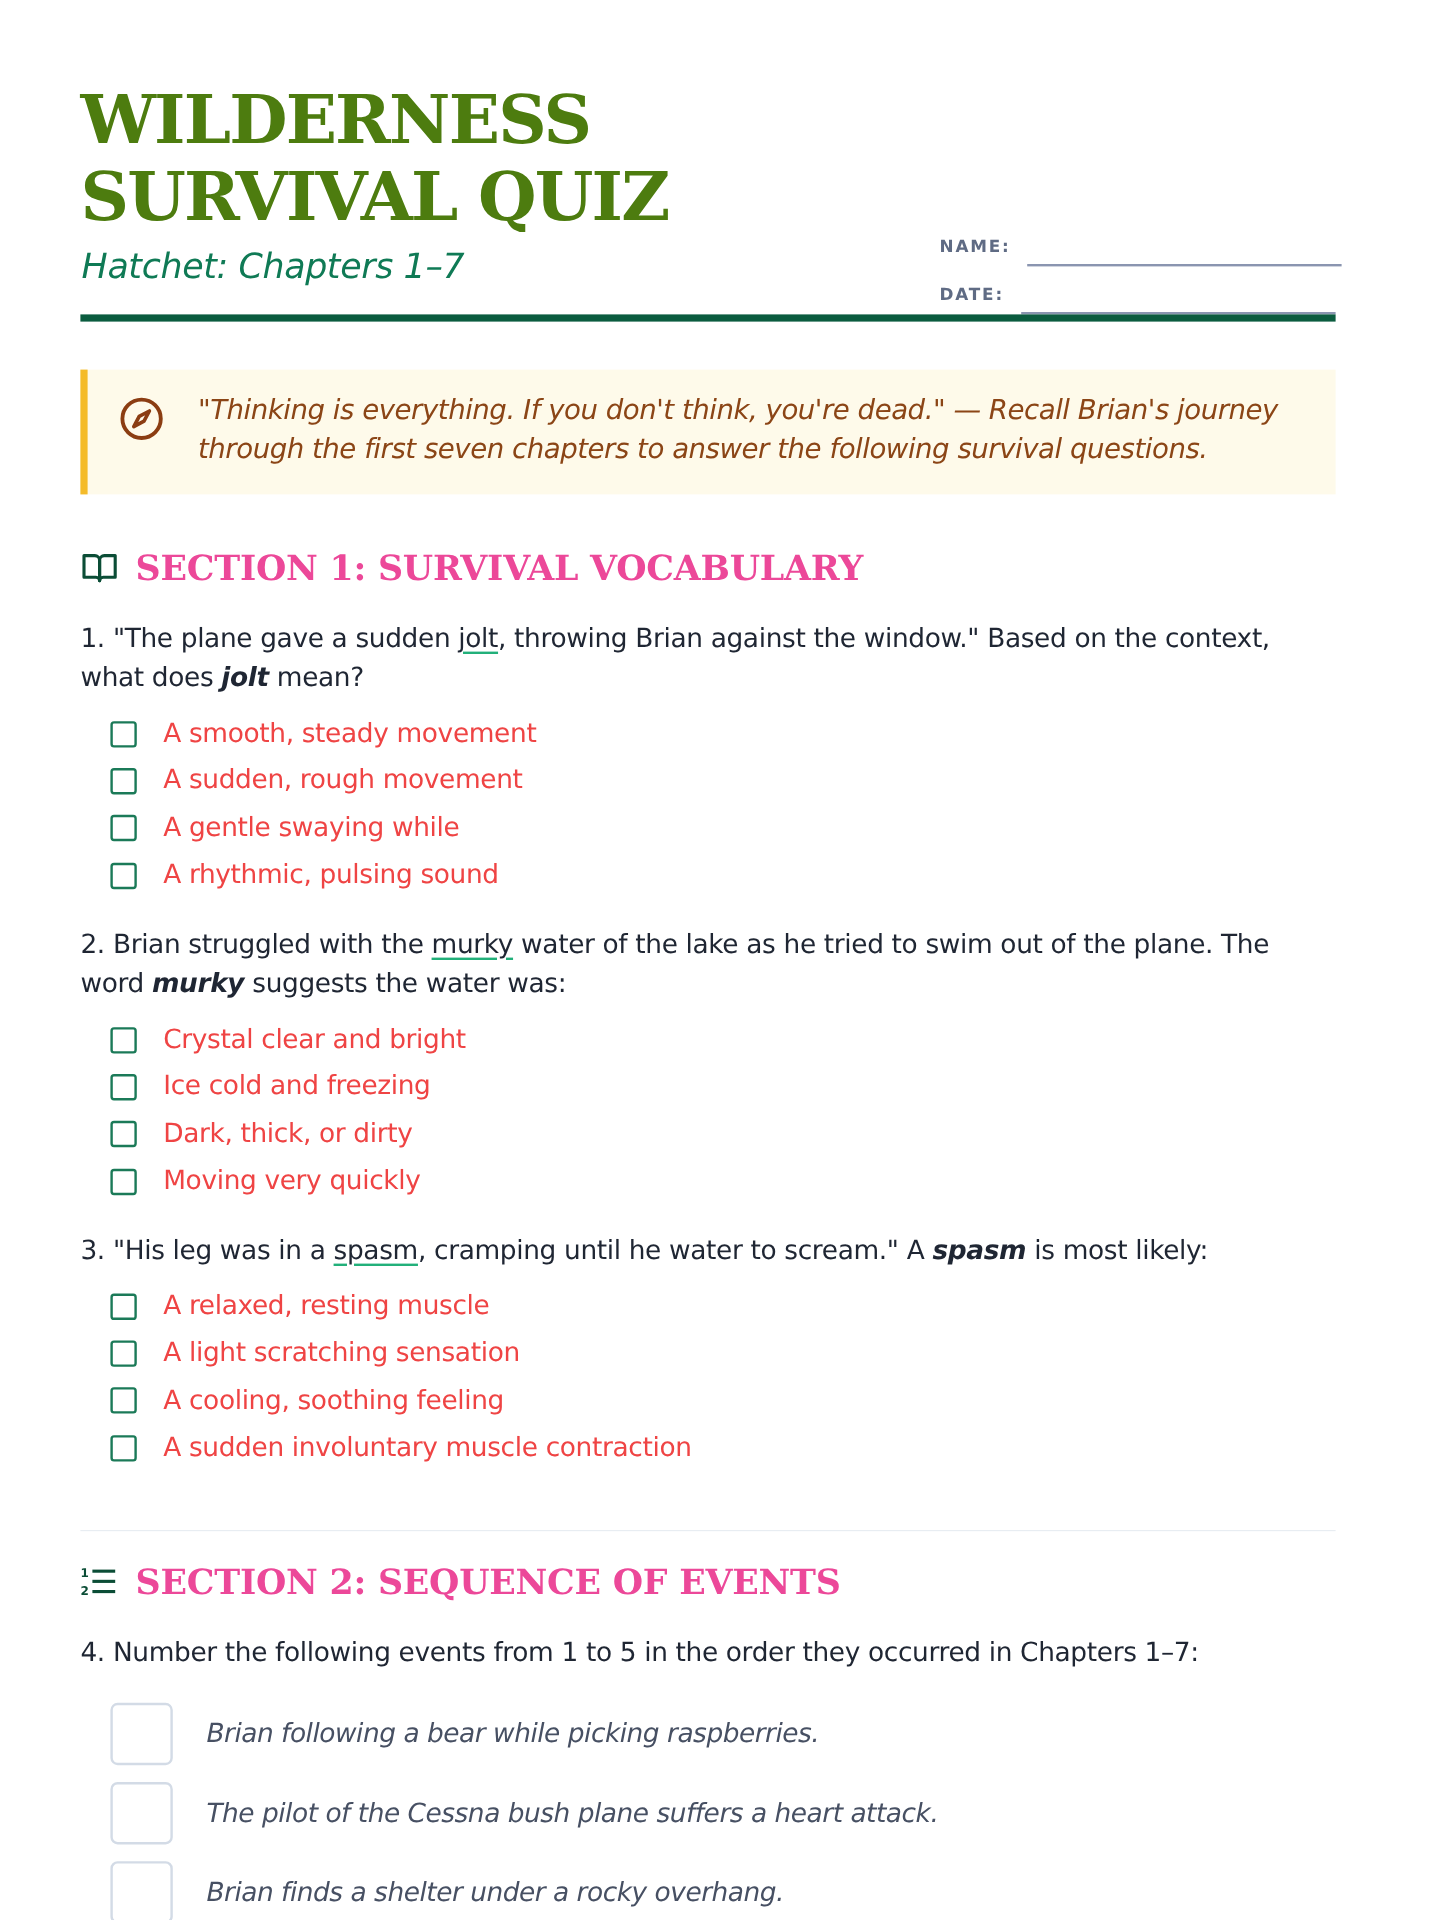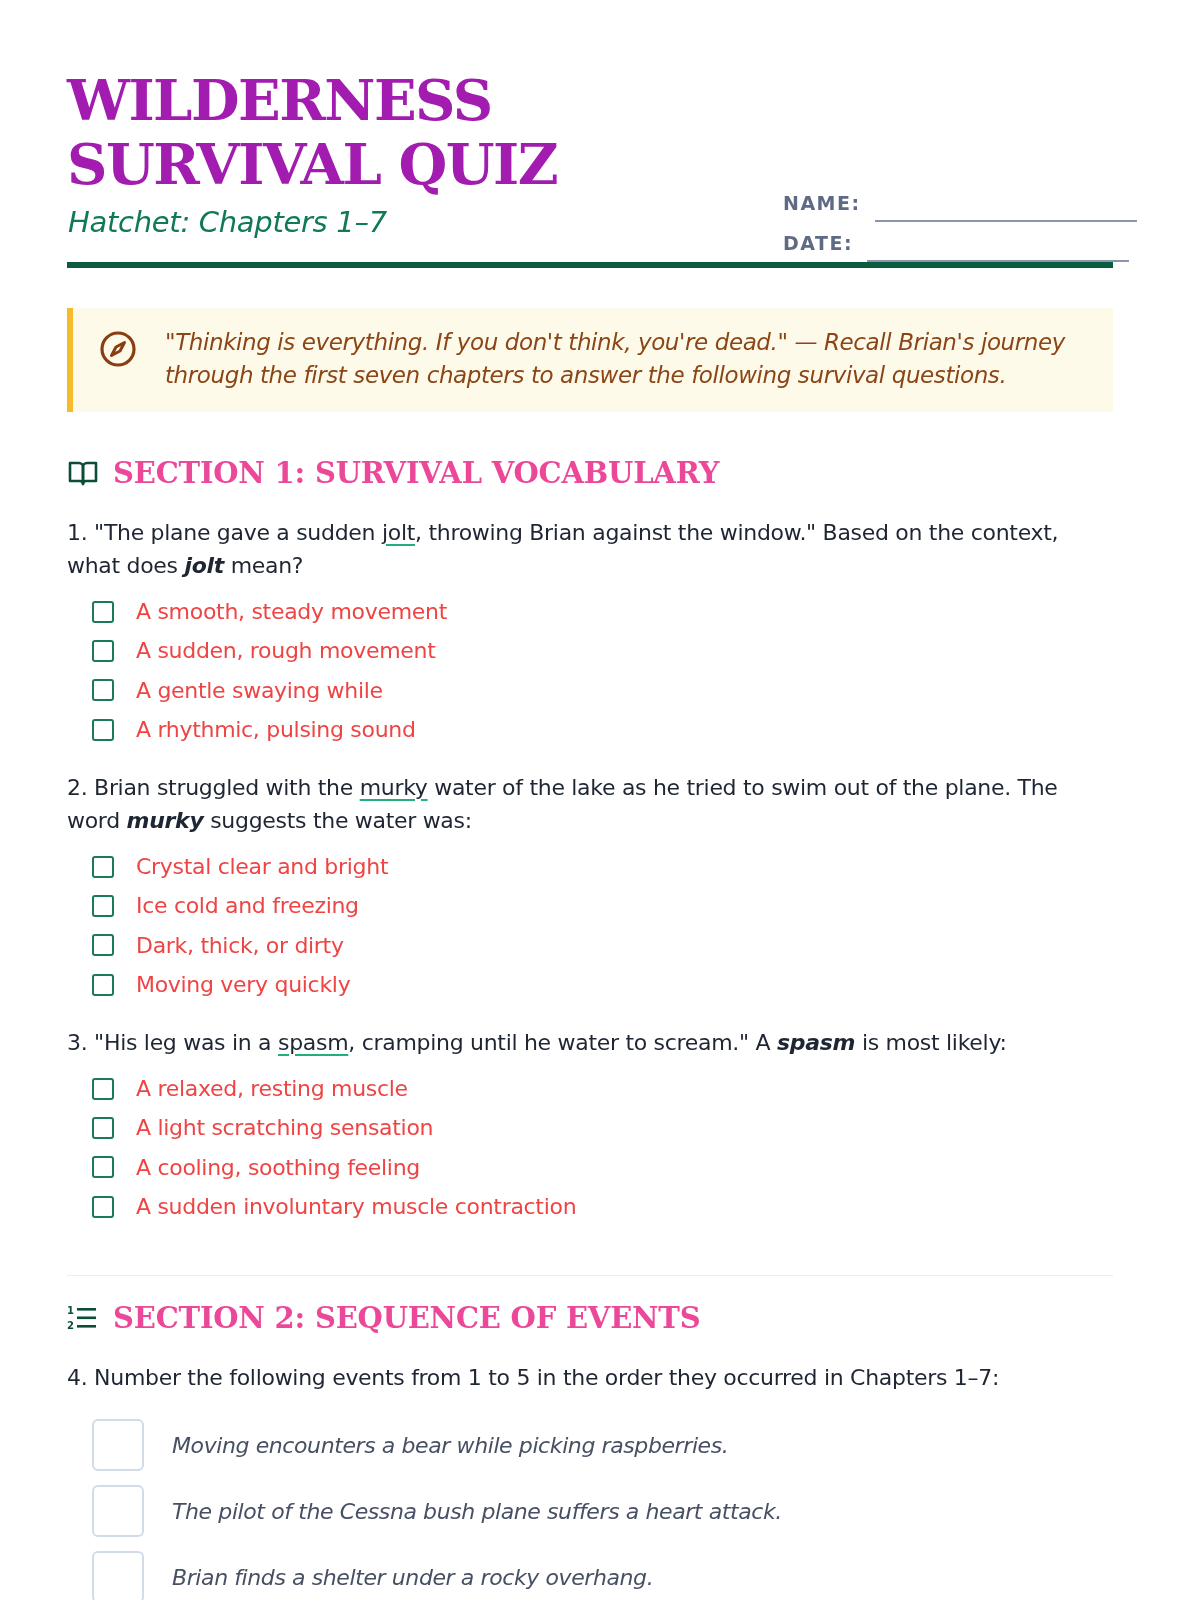--- a/index.html
+++ b/index.html
@@ -9,32 +9,32 @@
     color: #1f2633;
   }
   .page { position: absolute; left: 67px; top: 0; width: 1046px; }
 
   
   .header { position: relative; height: 272px; }
   .title {
     position: absolute; left: 0; top: 68px; margin: 0;
     font-family: "DejaVu Serif", "Liberation Serif", serif;
     font-weight: bold; font-size: 56px; line-height: 64px;
-    color: #a21caf; letter-spacing: -1.5px; width: 720px;
+    color: #4d7c0f; letter-spacing: -1.5px; width: 720px;
   }
   .subtitle {
     position: absolute; left: 1px; top: 205px; margin: 0;
     font-family: "DejaVu Sans", sans-serif; font-style: italic;
     font-size: 29px; color: #0f7a55; letter-spacing: -0.3px;
   }
   .meta { position: absolute; left: 716px; top: 174px; width: 330px; }
   .meta-row { display: flex; align-items: flex-end; height: 40px; }
   .meta-label {
     font-family: "DejaVu Sans", sans-serif; font-weight: bold;
-    font-size: 19px; color: #5f6b84; letter-spacing: 1.5px;
+    font-size: 14px; color: #5f6b84; letter-spacing: 1.5px;
   }
   .meta-line { flex: 0 0 auto; border-bottom: 2px solid #8a95b0; height: 22px; margin-left: 14px; margin-bottom: -8px; }
   .meta-line.name { width: 262px; }
   .meta-line.date { width: 262px; }
   .rule { position: absolute; left: 0; top: 262px; width: 1046px; height: 6px; background: #0b5c3f; }
 
   
   .callout {
     position: absolute; left: 0; top: 308px; width: 1046px; height: 104px;
     background: #fefaea; border-left: 6px solid #f4bb2a; box-sizing: border-box;
@@ -193,21 +193,21 @@
       <rect x="10" y="22" width="19" height="2.6" fill="#0b4d36"></rect>
     </svg>
     <span class="section-title">SECTION 2: SEQUENCE OF EVENTS</span>
   </div>
 
   <div class="question" style="top:1361px;">4. Number the following events from 1 to 5 in the order they occurred in Chapters 1–7:</div>
 
   <div class="events">
     <div class="event">
         <span class="event-box"></span>
-        <span class="event-text">Moving encounters a bear while picking raspberries.</span>
+        <span class="event-text">Brian following a bear while picking raspberries.</span>
       </div>
     <div class="event">
         <span class="event-box"></span>
         <span class="event-text">The pilot of the Cessna bush plane suffers a heart attack.</span>
       </div>
     <div class="event">
         <span class="event-box"></span>
         <span class="event-text">Brian finds a shelter under a rocky overhang.</span>
       </div>
   </div>

